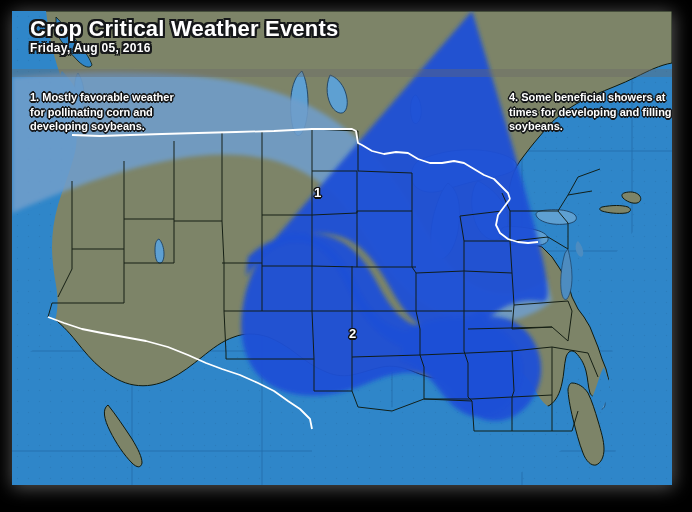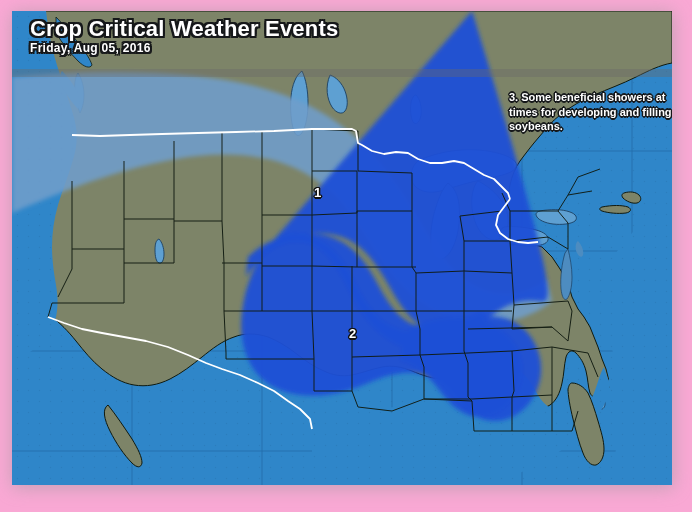--- a/index.html
+++ b/index.html
@@ -1,18 +1,18 @@
 <!DOCTYPE html>
 <html><head>
 <meta charset="utf-8">
 <style>
   html,body{margin:0;padding:0;background:#ffffff;}
   body{width:692px;height:512px;overflow:hidden;font-family:"Liberation Sans",sans-serif;}
 
-  #frame{position:relative;width:692px;height:512px;background:#f9a8d4;}
+  #frame{position:relative;width:692px;height:512px;background:#000000;}
 
   
   #shadow{
     position:absolute;left:12px;top:12px;width:662px;height:476px;
     background:#9a9a9a;
     filter:blur(9px);opacity:.55;
   }
 
   #map{
     position:absolute;left:12px;top:11px;width:660px;height:474px;
@@ -405,19 +405,20 @@
       <rect x="0" y="58" width="660" height="8" fill="#6a6a68" opacity="0.38"></rect>
 
       </g>
     </svg>
 
     <div id="titlebar">
       <div class="ttl" id="title-main">Crop Critical Weather Events</div>
       <div class="ttl" id="title-sub">Friday, Aug 05, 2016</div>
     </div>
 
-    <div class="note" id="note-2">3. Some beneficial showers at times for developing and filling soybeans.</div>
+    <div class="note" id="note-1">1. Mostly favorable weather for pollinating corn and developing soybeans.</div>
+    <div class="note" id="note-2">4. Some beneficial showers at times for developing and filling soybeans.</div>
 
     <div class="marker" id="marker-1">1</div>
     <div class="marker" id="marker-2">2</div>
 
   </div>
 </div>
 
 </body></html>

